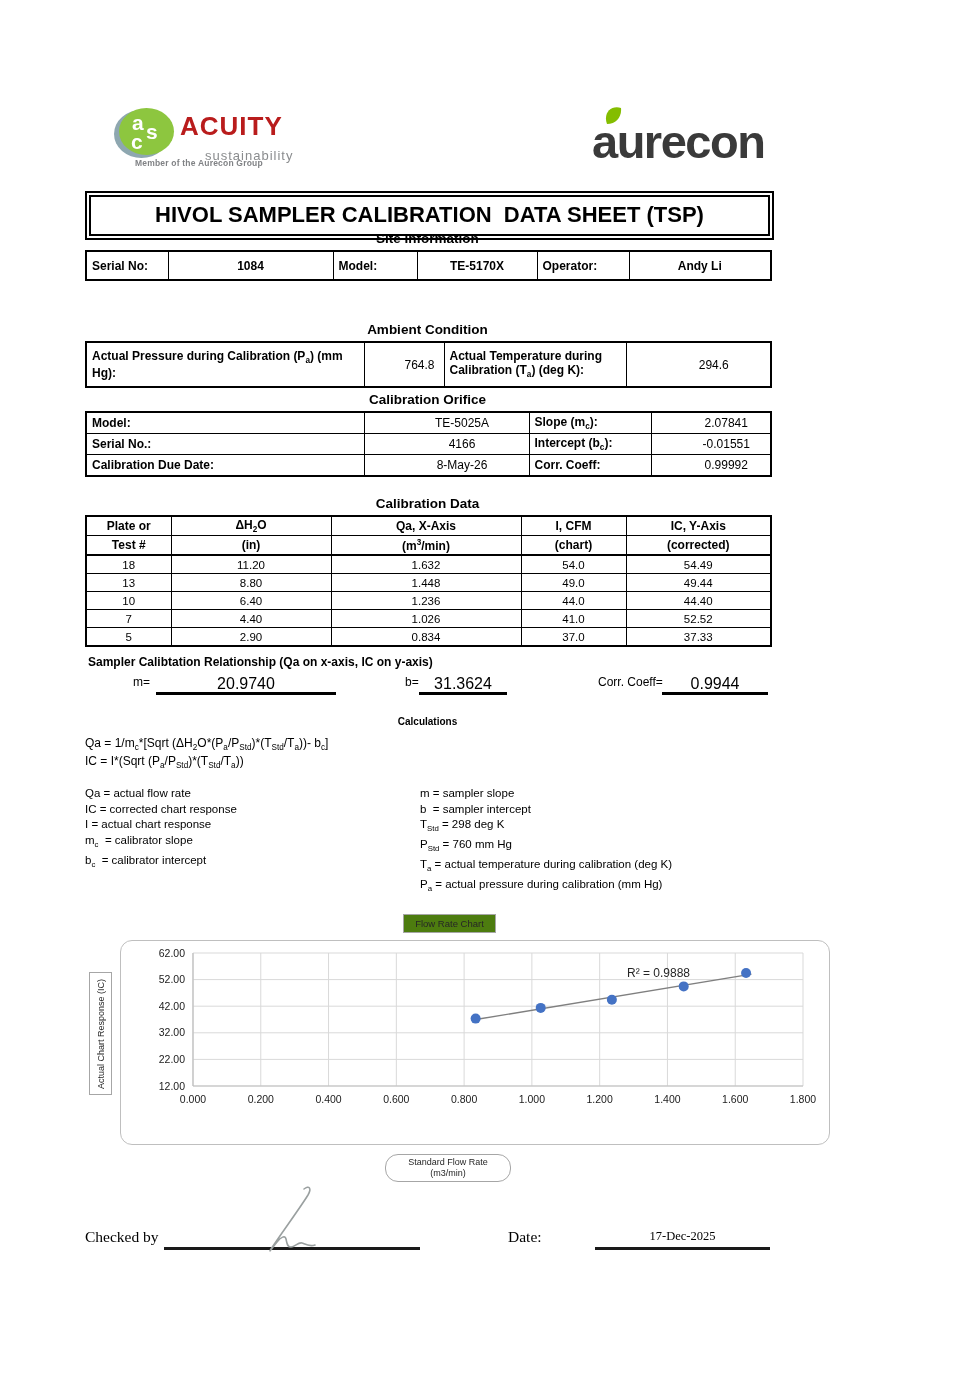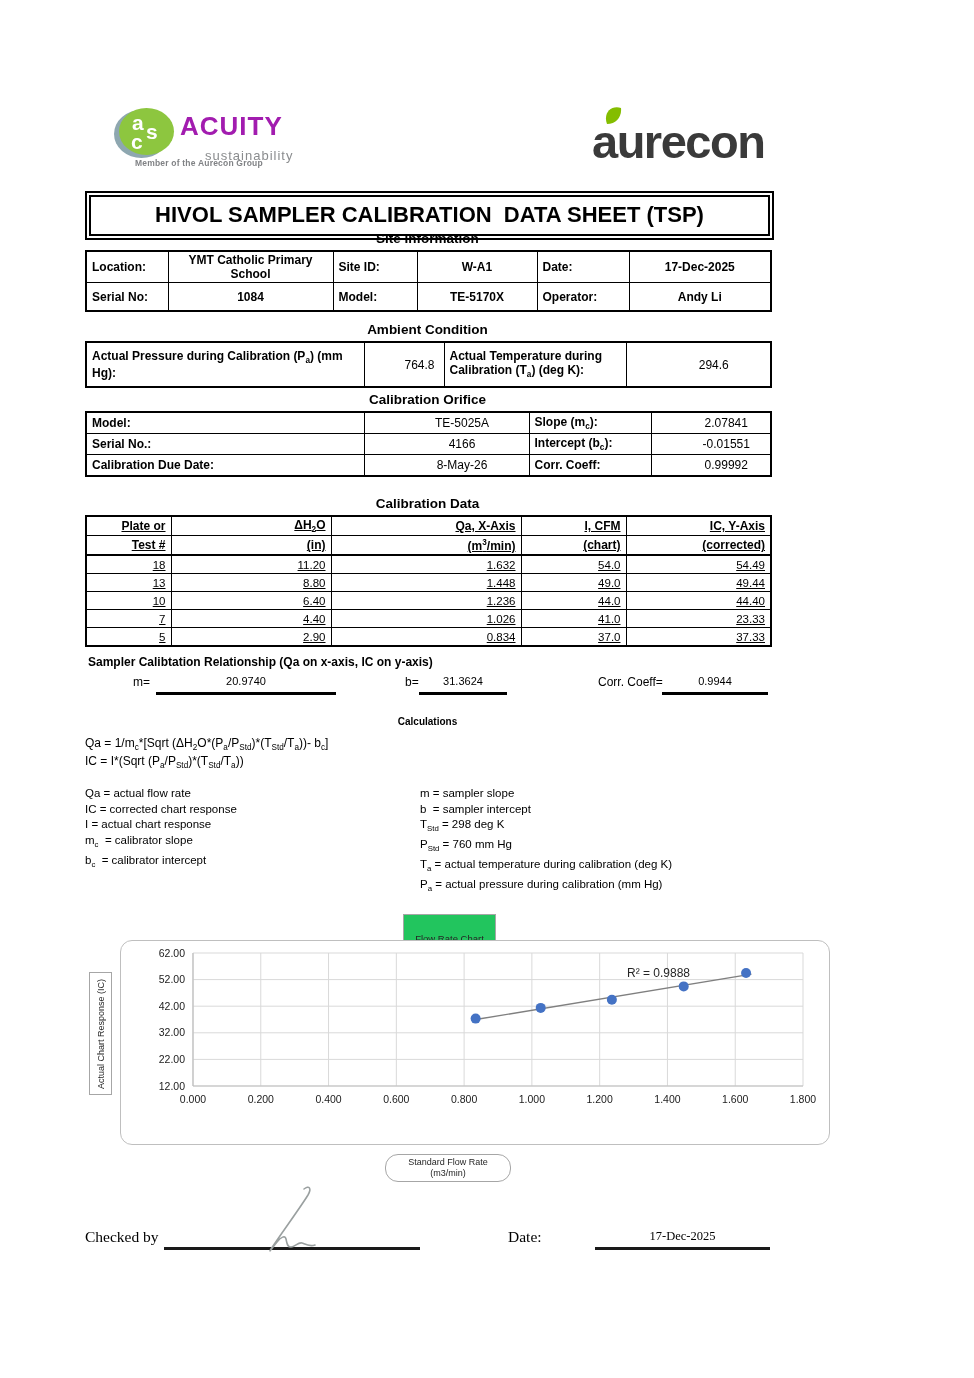--- a/index.html
+++ b/index.html
@@ -4,21 +4,21 @@
 <style>
   html,body{margin:0;padding:0;background:#fff;}
   #page{position:relative;width:974px;height:1378px;background:#ffffff;
         font-family:"Liberation Sans",sans-serif;color:#000;overflow:hidden;}
   .abs{position:absolute;}
 
   
   .acuity-crescent{width:55px;height:48px;border-radius:50%;background:#8ea7b0;}
   .acuity-ellipse{width:55px;height:47px;border-radius:50%;background:#8dc63f;}
   .acuity-letter{position:absolute;color:#fff;font-weight:bold;font-size:21px;line-height:1;}
-  .acuity-name{font-size:26px;font-weight:bold;color:#a21caf;letter-spacing:1px;line-height:1;}
+  .acuity-name{font-size:26px;font-weight:bold;color:#b91c1c;letter-spacing:1px;line-height:1;}
   .acuity-tagline{font-size:13px;color:#8a8c8e;letter-spacing:1px;line-height:1;}
   .acuity-member{font-size:8.5px;font-weight:bold;color:#808285;letter-spacing:.2px;}
 
   
   .title-outer{border:2px solid #000;padding:2px;}
   .title-inner{border:2px solid #000;text-align:center;font-weight:bold;
                font-size:22px;padding:5px 0 6px 0;white-space:pre;}
 
   
   .section-heading{width:685px;text-align:center;font-weight:bold;font-size:13.5px;}
@@ -26,39 +26,39 @@
   
   table{border-collapse:collapse;table-layout:fixed;width:685px;background:#fff;}
   table{border:2.5px solid #000;}
   td{border:1.4px solid #000;padding:1px 5px;font-size:12px;overflow:hidden;}
   td.lbl{font-weight:bold;text-align:left;}
   td.val{text-align:center;font-weight:bold;}
   td.valn{text-align:center;font-weight:normal;padding-left:36px;}
   tr.site-row td{height:25px;}
   tr.ambient-row td{height:41px;}
   tr.orifice-row td{height:18px;}
-  #data-table td{text-align:right;text-decoration:underline;}
+  #data-table td{text-align:center;}
   #data-table tr.hdr td{font-weight:bold;height:16px;}
   #data-table tr.hdr2 td{border-bottom:2.4px solid #000;}
   #data-table tbody td{font-weight:normal;font-size:11.5px;height:15px;}
   sub{font-size:68%;} sup{font-size:68%;}
 
   
   .rel-heading{font-weight:bold;font-size:12px;}
   .rel-label{font-size:12px;}
-  .rel-value{font-size:11px;text-align:center;}
+  .rel-value{font-size:16px;text-align:center;}
   .rel-underline{height:3px;background:#000;}
 
   
   .formula{font-size:12px;white-space:pre;}
   .def-col div{font-size:11.5px;line-height:15.6px;white-space:pre;}
 
   
-  .chart-title-box{border:1px solid #a6a6a6;background:#22c55e;text-align:center;
-                   font-size:9.5px;padding:18px 0;color:#262626;}
+  .chart-title-box{border:1px solid #a6a6a6;background:#4d7c0f;text-align:center;
+                   font-size:9.5px;padding:3px 0;color:#262626;}
   .chart-panel{border:1.5px solid #bfbfbf;border-radius:12px;background:#fff;}
   .axis-label-box{border:1px solid #a6a6a6;background:#fff;color:#262626;}
   .y-axis-box{width:21px;height:121px;}
   .y-axis-text{position:absolute;left:-50px;top:56px;width:121px;text-align:center;
                font-size:9px;transform:rotate(-90deg);}
   .x-axis-box{width:124px;text-align:center;font-size:9px;line-height:11px;padding:2px 0;border-radius:13px;}
   svg{font-family:"Liberation Sans",sans-serif;}
 
   
   .serif{font-family:"Liberation Serif",serif;}
@@ -96,28 +96,20 @@
   <table class="abs" style="left:85px;top:250px;">
     <colgroup>
         <col style="width:82px">
         <col style="width:165px">
         <col style="width:84px">
         <col style="width:120px">
         <col style="width:92px">
         <col style="width:142px">
       </colgroup>
     <tbody>
-        <tr class="site-row">
-      <td class="lbl">Location:</td>
-      <td class="val">YMT Catholic Primary School</td>
-      <td class="lbl">Site ID:</td>
-      <td class="val">W-A1</td>
-      <td class="lbl">Date:</td>
-      <td class="val">17-Dec-2025</td>
-    </tr>
     <tr class="site-row">
       <td class="lbl">Serial No:</td>
       <td class="val">1084</td>
       <td class="lbl">Model:</td>
       <td class="val">TE-5170X</td>
       <td class="lbl">Operator:</td>
       <td class="val">Andy Li</td>
     </tr>
   </tbody>
     </table>
@@ -215,21 +207,21 @@
           <td>6.40</td>
           <td>1.236</td>
           <td>44.0</td>
           <td>44.40</td>
         </tr>
         <tr>
           <td>7</td>
           <td>4.40</td>
           <td>1.026</td>
           <td>41.0</td>
-          <td>23.33</td>
+          <td>52.52</td>
         </tr>
         <tr>
           <td>5</td>
           <td>2.90</td>
           <td>0.834</td>
           <td>37.0</td>
           <td>37.33</td>
         </tr>
       </tbody>
   </table>

